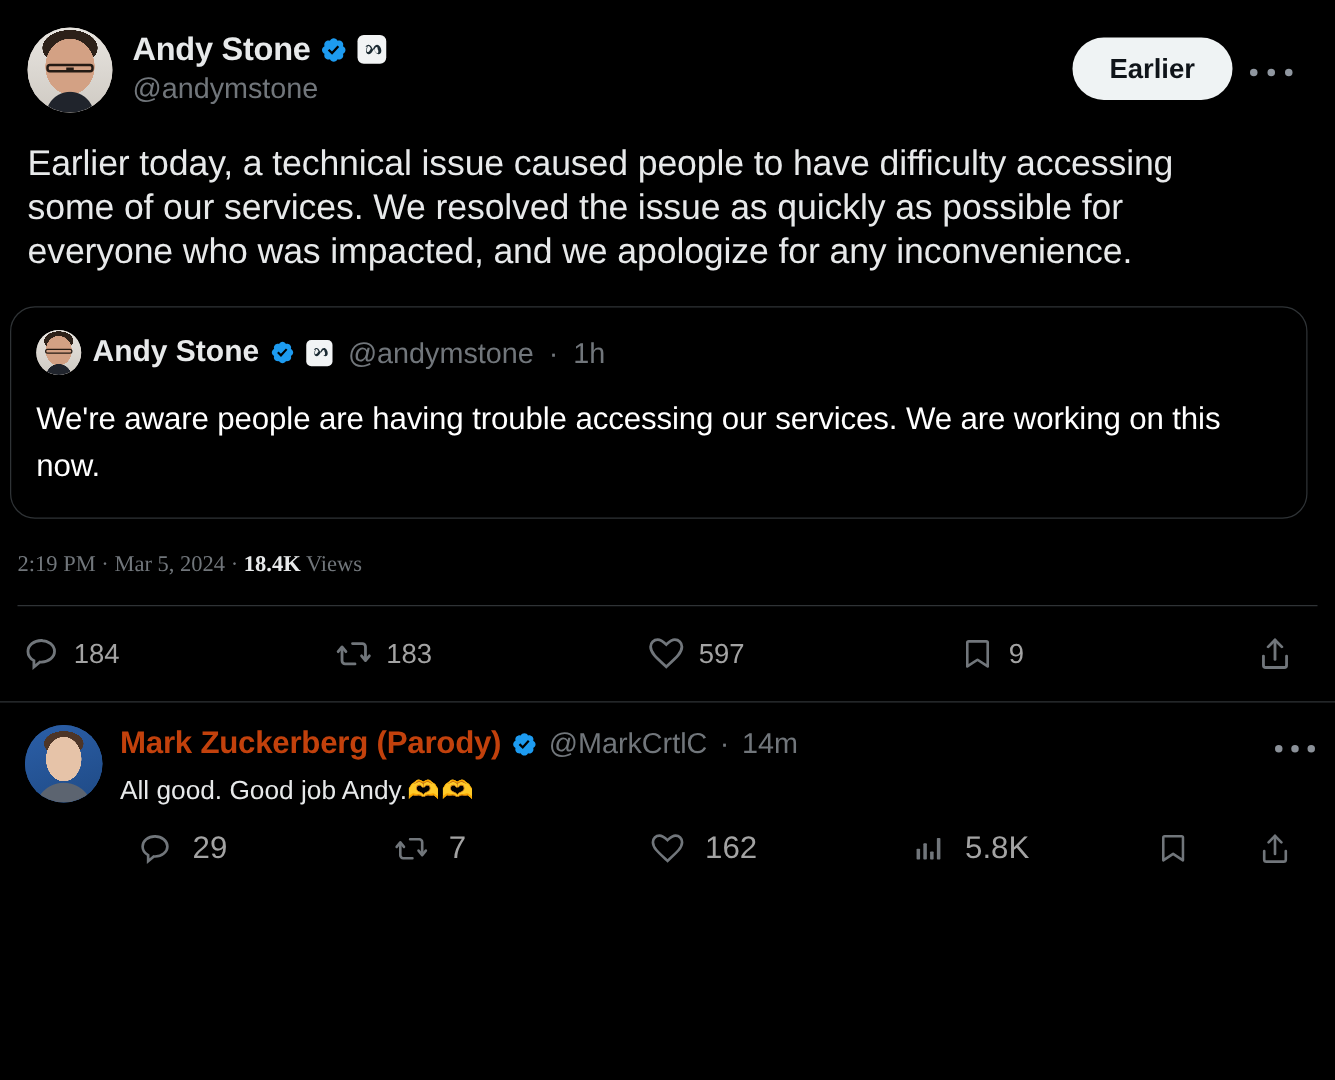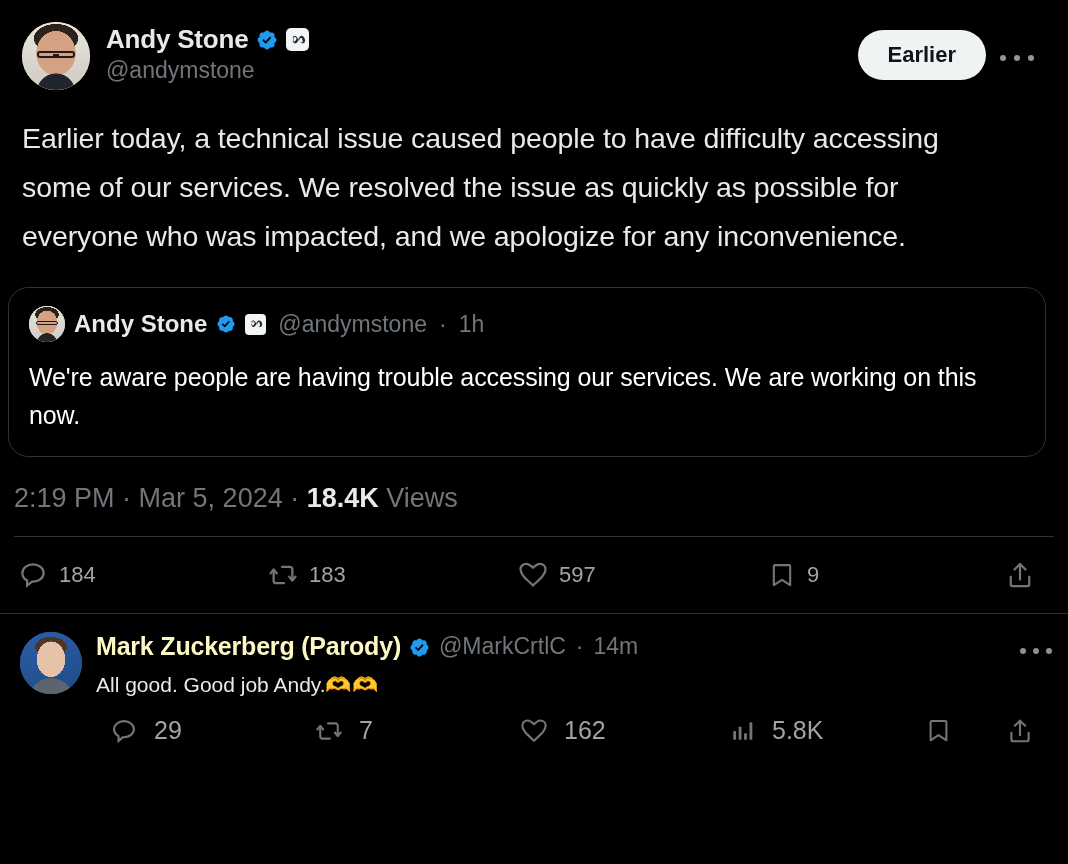--- a/index.html
+++ b/index.html
@@ -111,21 +111,21 @@
     cursor: pointer;
   }
   .more-dots i {
     width: 6px; height: 6px; border-radius: 50%;
     background: #9097a0; display: block;
   }
 
   .tweet-body {
     margin-top: 24px;
     font-size: 28.5px;
-    line-height: 49px;
+    line-height: 35px;
     color: #e7e9ea;
     letter-spacing: -0.1px;
     padding-right: 60px;
   }
 
   
   .quote-card {
     margin: 26px 22px 0 8px;
     border: 1px solid #2f3336;
     border-radius: 20px;
@@ -181,22 +181,23 @@
     margin-top: 16px;
     font-size: 25px;
     line-height: 38px;
     color: #ffffff;
     letter-spacing: -0.1px;
   }
 
   
   .timestamp {
     margin: 26px 0 0 14px;
-    font-size: 27px;
+    font-size: 18px;
     color: #71767b;
+    font-family: Liberation Serif, serif;
   }
   .timestamp b { color: #e7e9ea; font-weight: bold; }
 
   .divider {
     height: 1px;
     background: #2f3336;
     margin: 22px 14px 0 14px;
   }
   .divider.full { margin: 0; }
 
@@ -244,21 +245,21 @@
   .reply-content { margin-left: 14px; flex: 1; min-width: 0; }
 
   .reply-head {
     display: flex;
     align-items: center;
     gap: 8px;
   }
   .reply-name {
     font-size: 25px;
     font-weight: bold;
-    color: #fef9c3;
+    color: #c2410c;
     letter-spacing: -0.2px;
   }
   .reply-handle {
     font-size: 23px;
     color: #71767b;
     margin-left: 2px;
   }
   .reply-body {
     margin-top: 7px;
     font-size: 21px;

